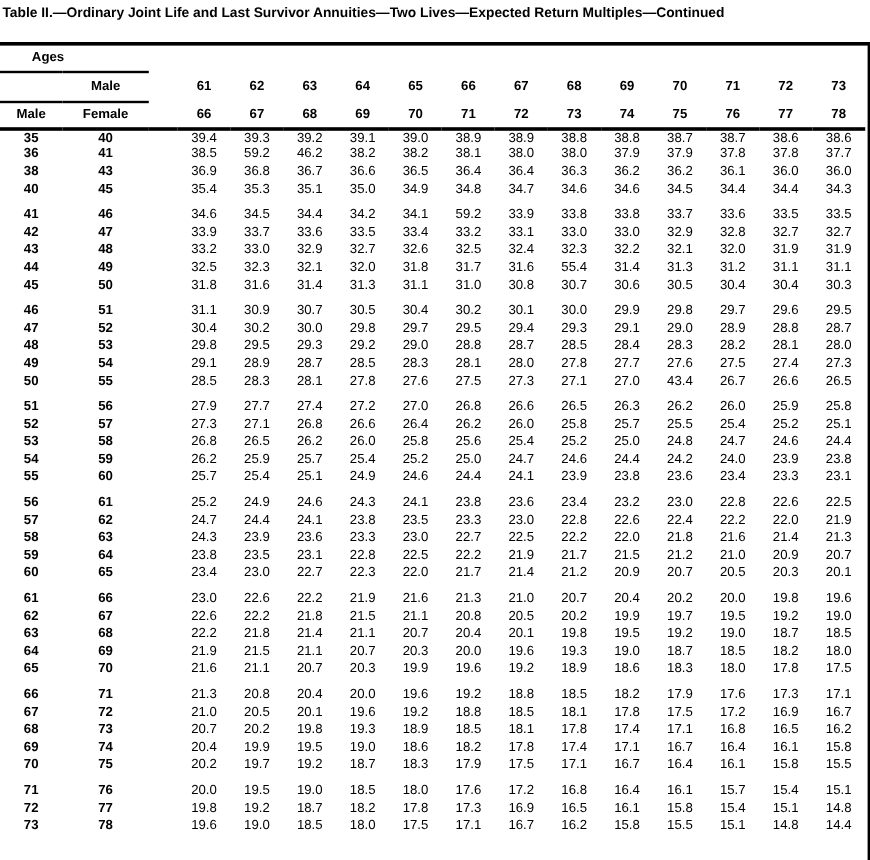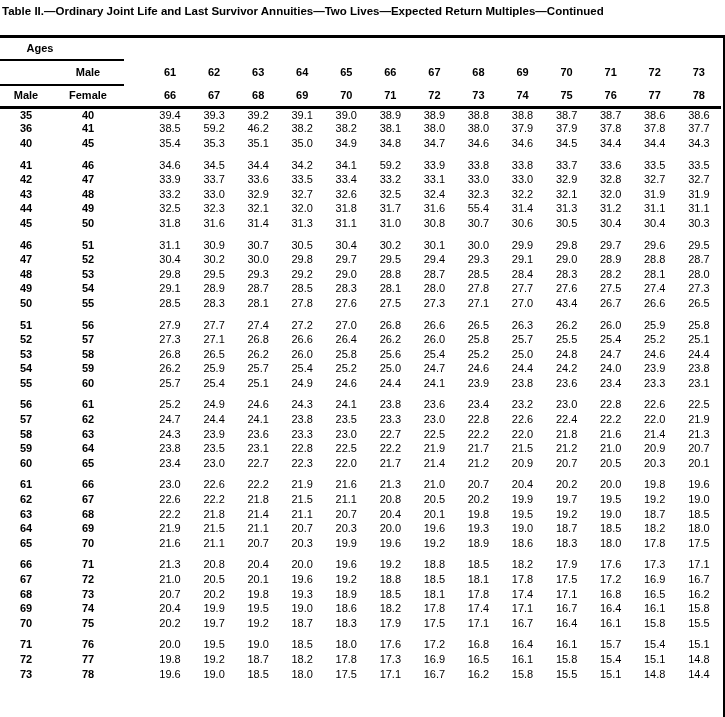--- a/index.html
+++ b/index.html
@@ -151,20 +151,38 @@
           <td class="val">38.1</td>
           <td class="val">38.0</td>
           <td class="val">38.0</td>
           <td class="val">37.9</td>
           <td class="val">37.9</td>
           <td class="val">37.8</td>
           <td class="val">37.8</td>
           <td class="val">37.7</td>
         </tr>
         <tr class="data">
+          <td class="stub">38</td>
+          <td class="stub">43</td>
+          <td class="sp"></td>
+          <td class="val">36.9</td>
+          <td class="val">36.8</td>
+          <td class="val">36.7</td>
+          <td class="val">36.6</td>
+          <td class="val">36.5</td>
+          <td class="val">36.4</td>
+          <td class="val">36.4</td>
+          <td class="val">36.3</td>
+          <td class="val">36.2</td>
+          <td class="val">36.2</td>
+          <td class="val">36.1</td>
+          <td class="val">36.0</td>
+          <td class="val">36.0</td>
+        </tr>
+        <tr class="data">
           <td class="stub">40</td>
           <td class="stub">45</td>
           <td class="sp"></td>
           <td class="val">35.4</td>
           <td class="val">35.3</td>
           <td class="val">35.1</td>
           <td class="val">35.0</td>
           <td class="val">34.9</td>
           <td class="val">34.8</td>
           <td class="val">34.7</td>

